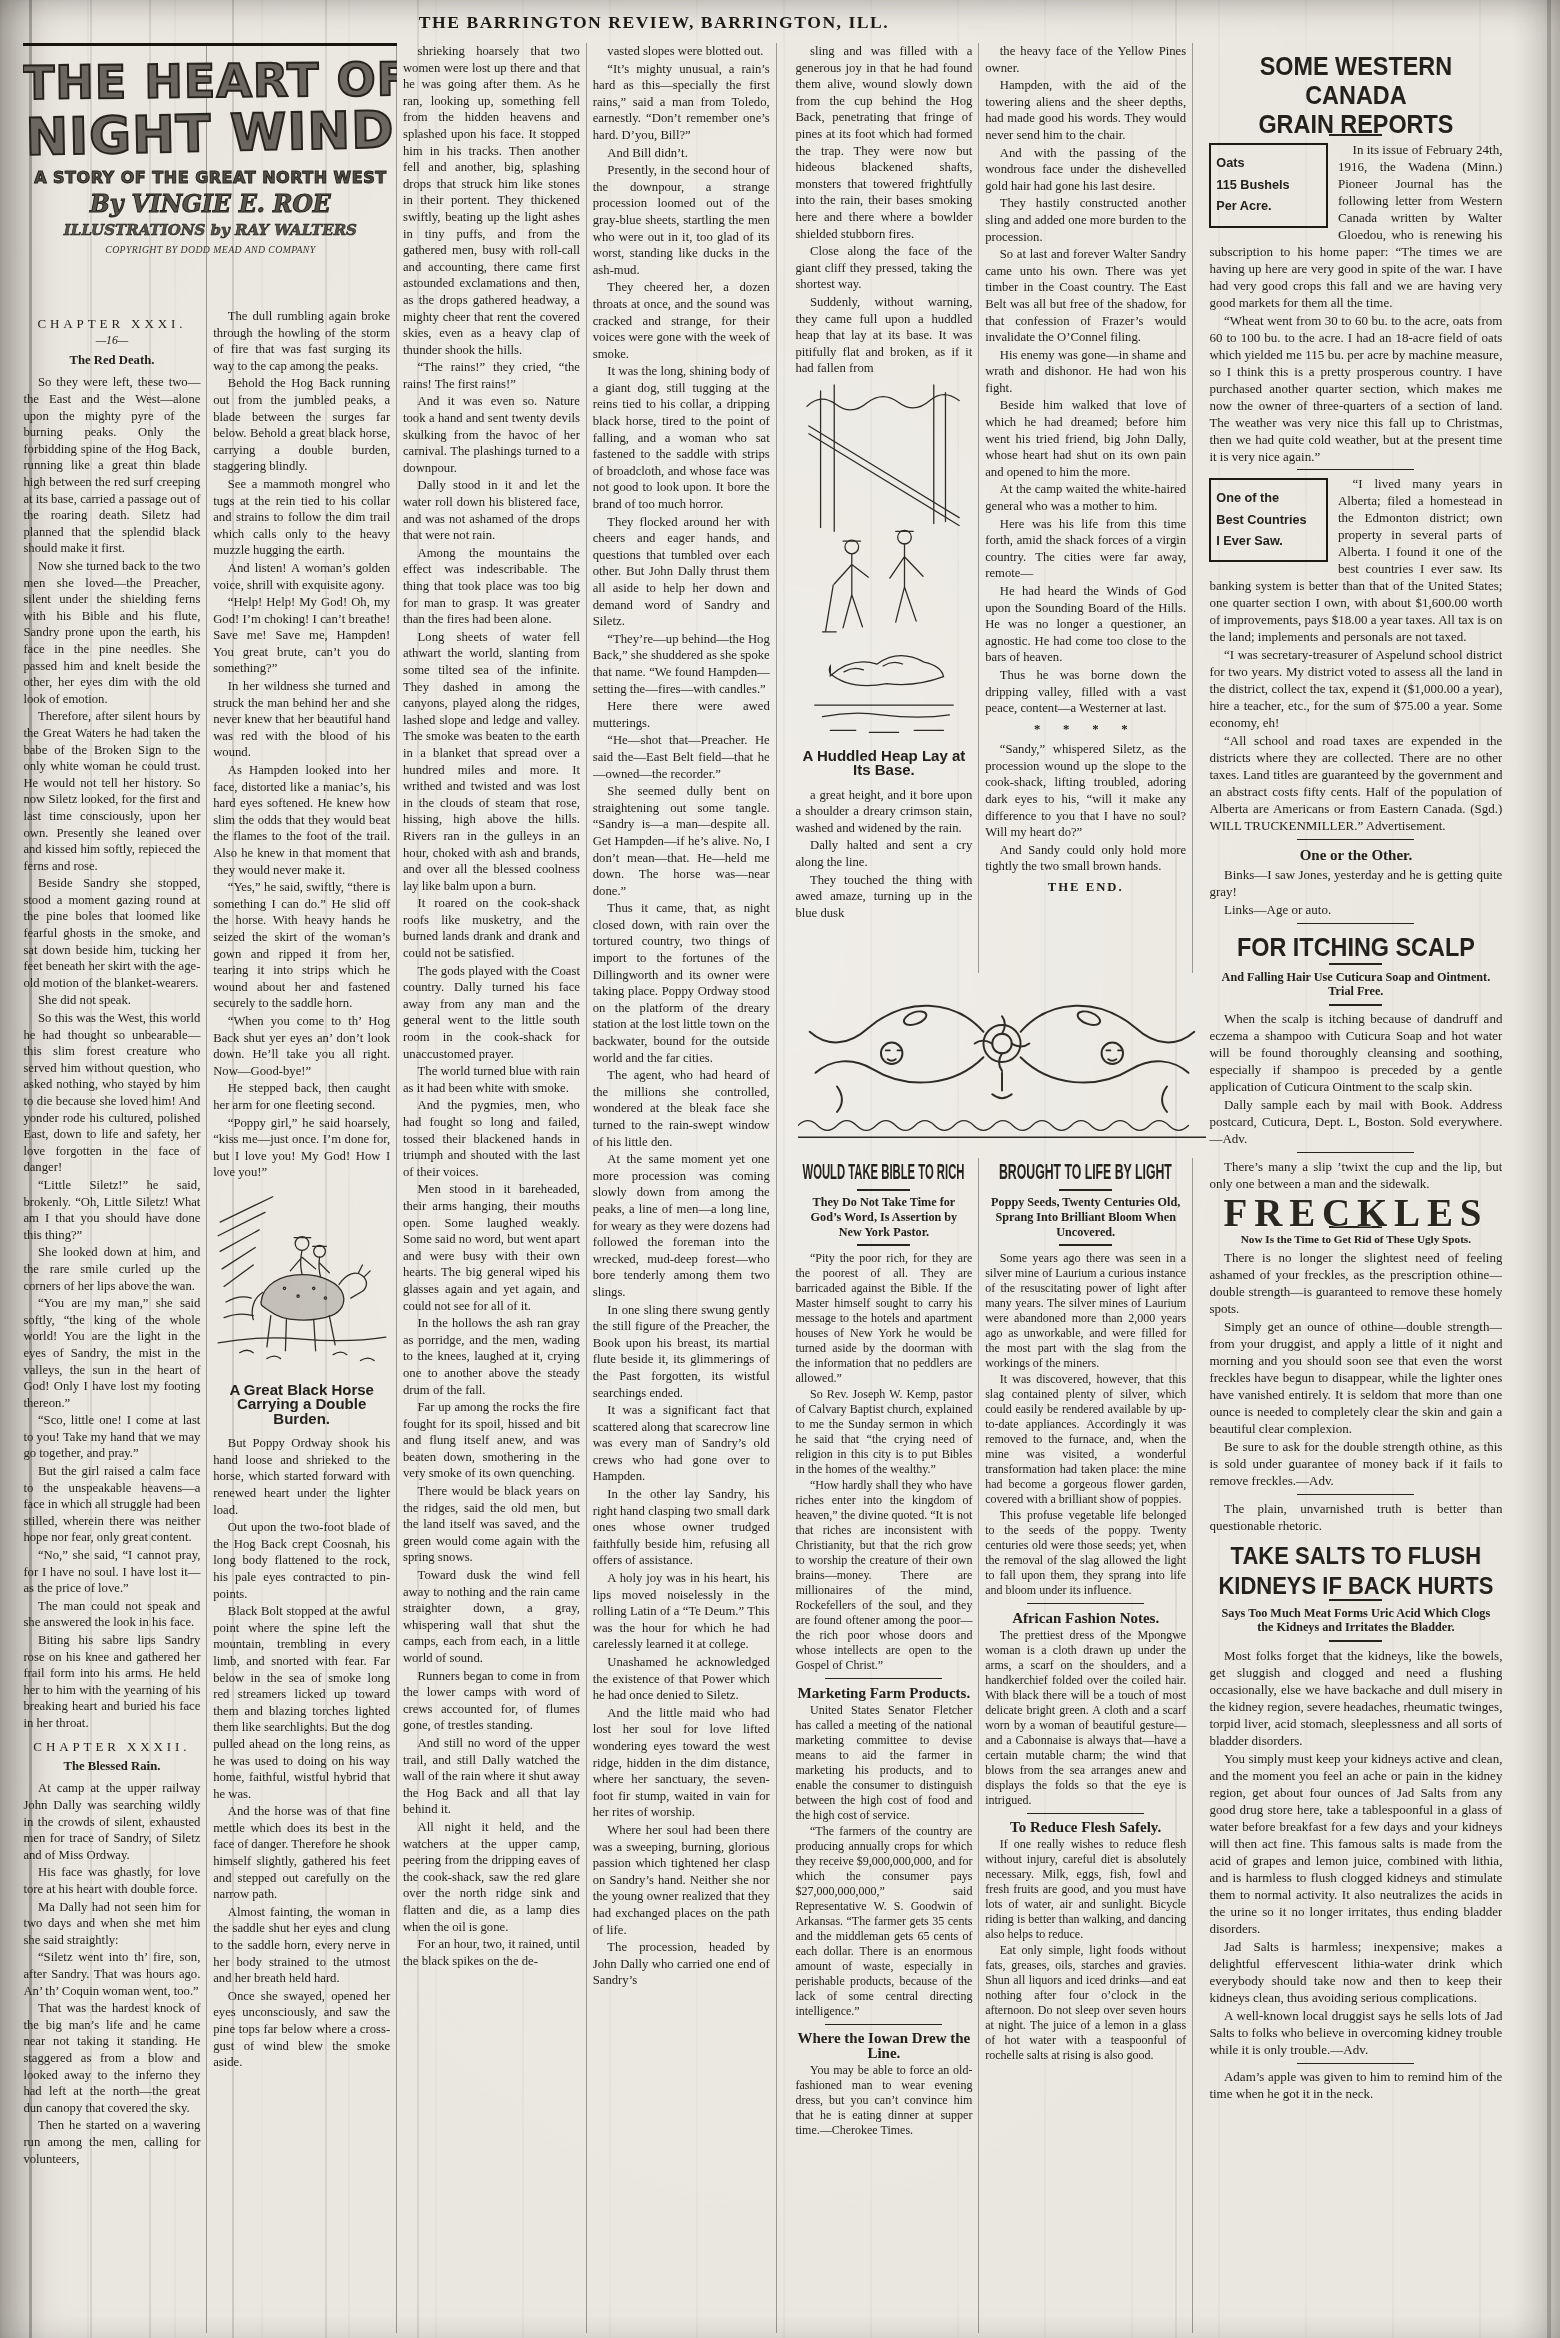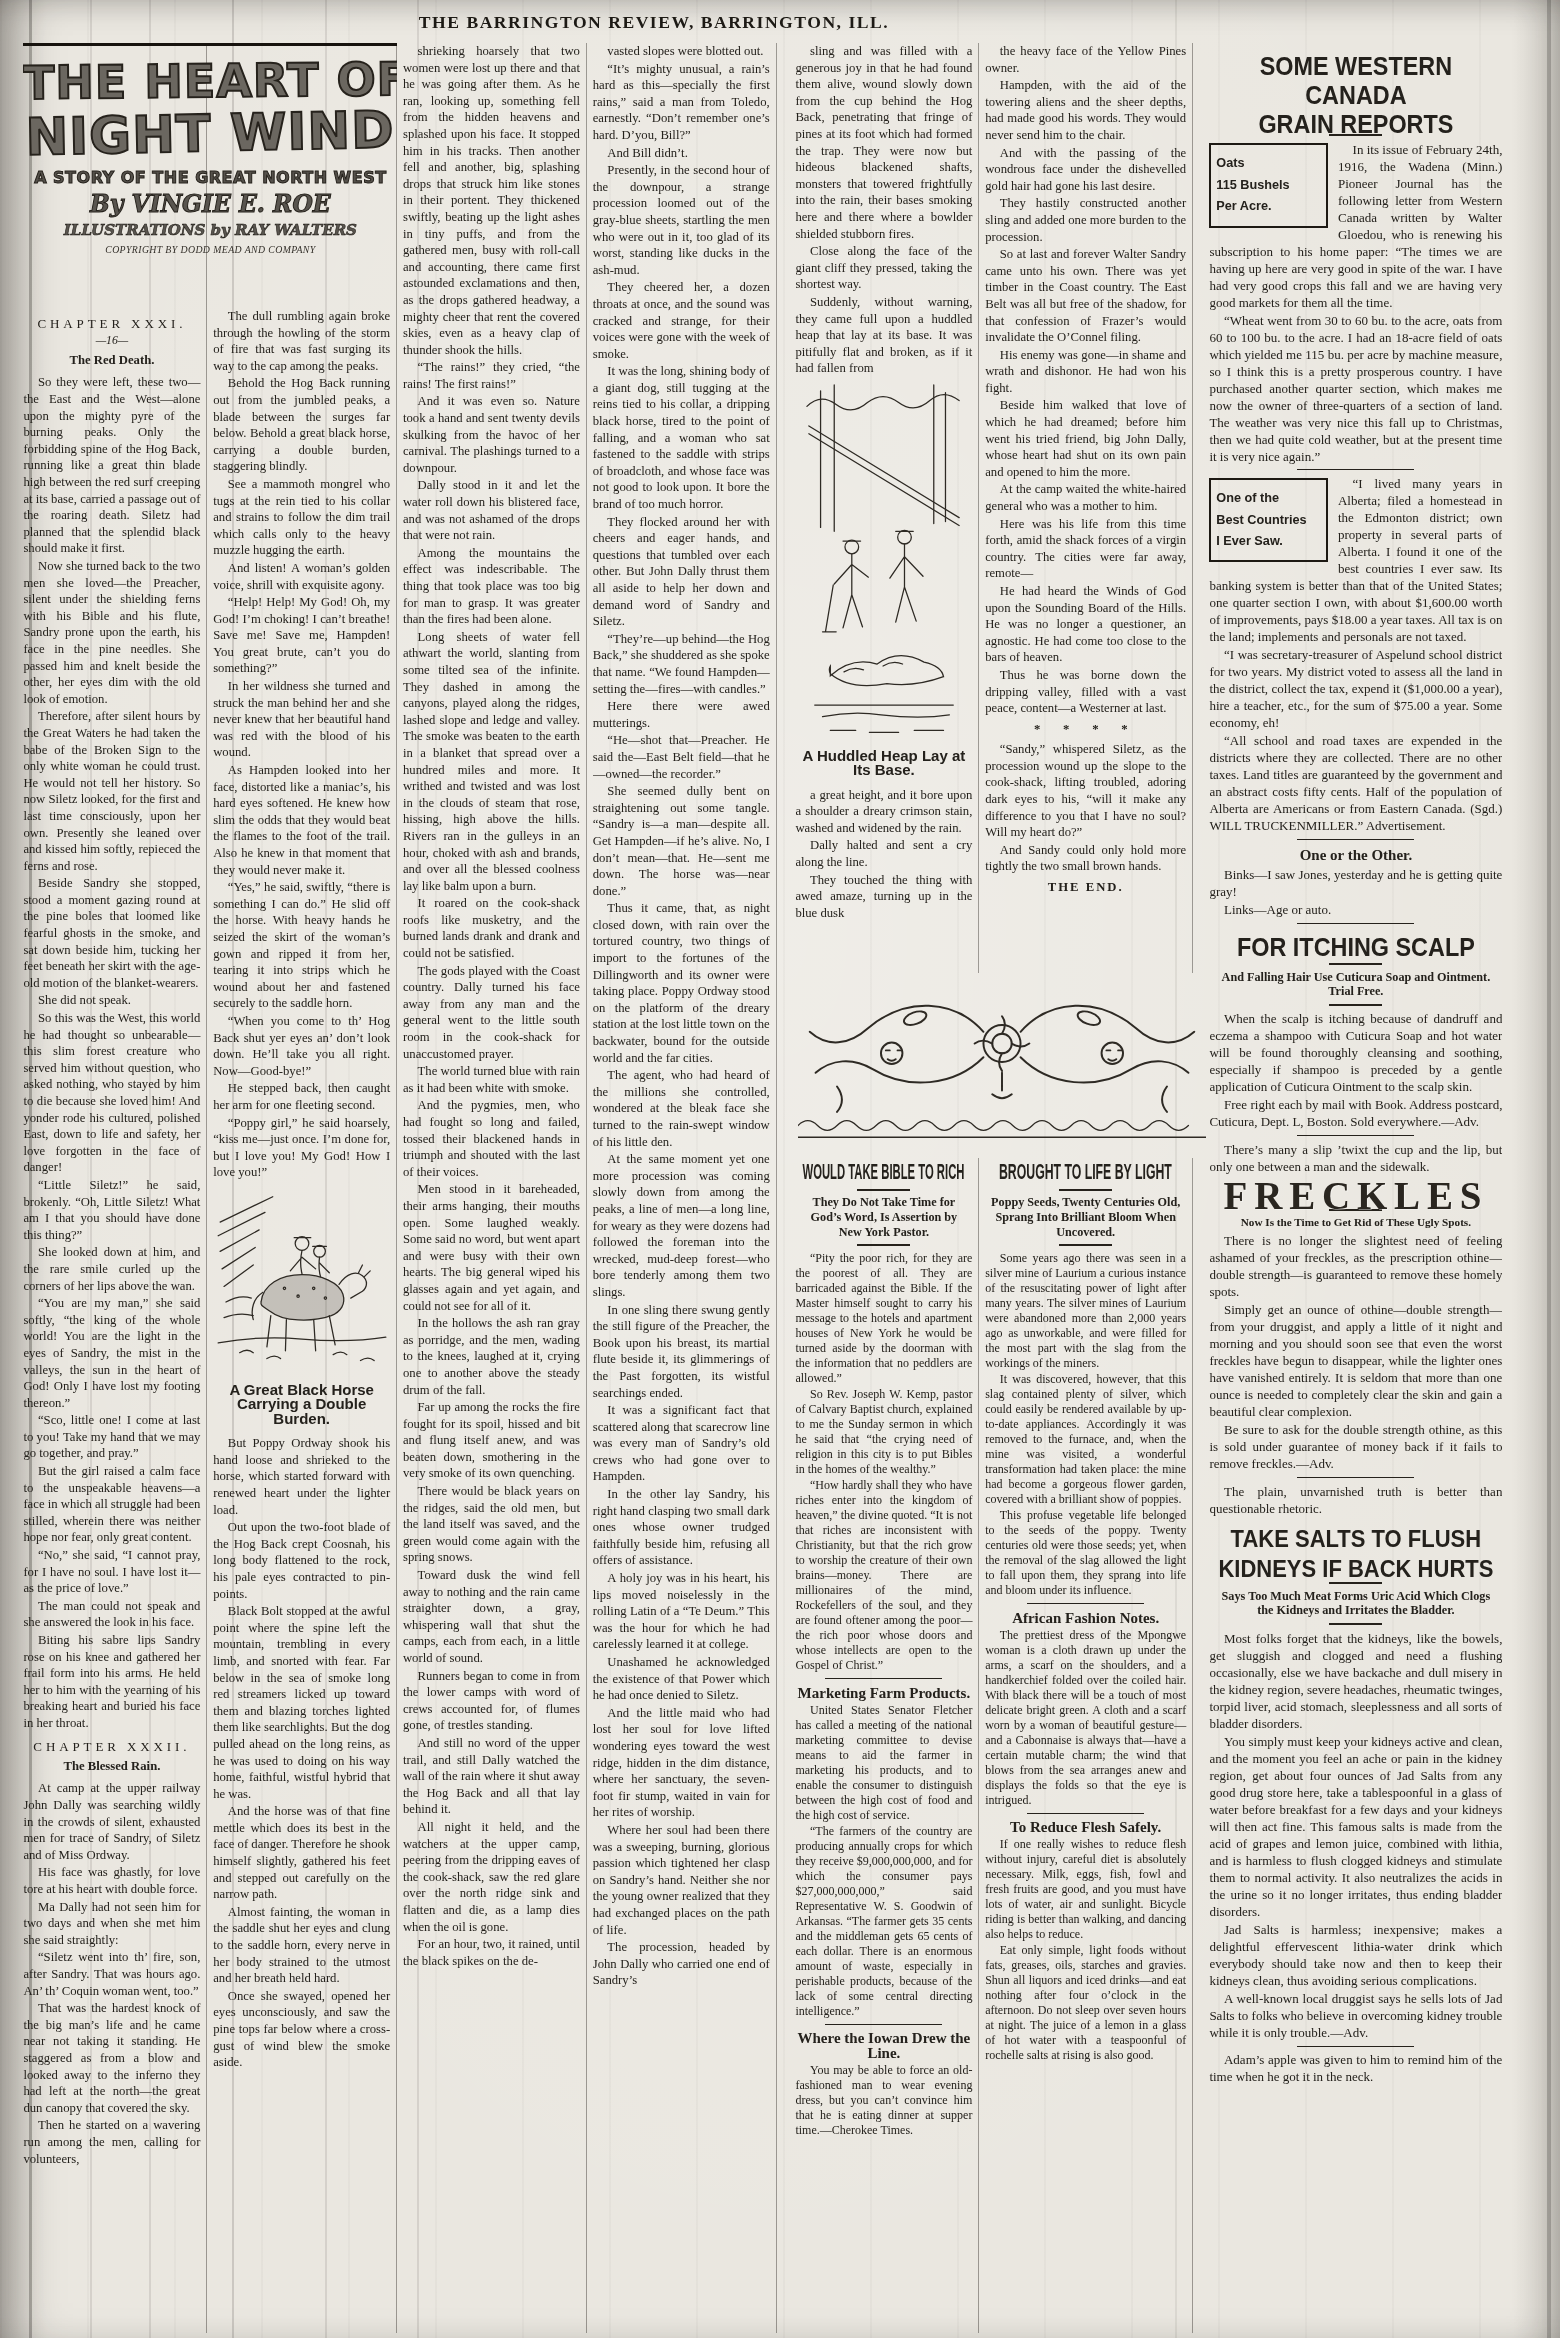--- a/index.html
+++ b/index.html
@@ -227,21 +227,21 @@
             <p class="para">vasted slopes were blotted out.</p>
             <p class="para">“It’s mighty unusual, a rain’s hard as this—specially the first rains,” said a man from Toledo, earnestly. “Don’t remember one’s hard. D’you, Bill?”</p>
             <p class="para">And Bill didn’t.</p>
             <p class="para">Presently, in the second hour of the downpour, a strange procession loomed out of the gray-blue sheets, startling the men who were out in it, too glad of its worst, standing like ducks in the ash-mud.</p>
             <p class="para">They cheered her, a dozen throats at once, and the sound was cracked and strange, for their voices were gone with the week of smoke.</p>
             <p class="para">It was the long, shining body of a giant dog, still tugging at the reins tied to his collar, a dripping black horse, tired to the point of falling, and a woman who sat fastened to the saddle with strips of broadcloth, and whose face was not good to look upon. It bore the brand of too much horror.</p>
             <p class="para">They flocked around her with cheers and eager hands, and questions that tumbled over each other. But John Dally thrust them all aside to help her down and demand word of Sandry and Siletz.</p>
             <p class="para">“They’re—up behind—the Hog Back,” she shuddered as she spoke that name. “We found Hampden—setting the—fires—with candles.”</p>
             <p class="para">Here there were awed mutterings.</p>
             <p class="para">“He—shot that—Preacher. He said the—East Belt field—that he—owned—the recorder.”</p>
-            <p class="para">She seemed dully bent on straightening out some tangle. “Sandry is—a man—despite all. Get Hampden—if he’s alive. No, I don’t mean—that. He—sent me down. The horse was—near done.”</p>
+            <p class="para">She seemed dully bent on straightening out some tangle. “Sandry is—a man—despite all. Get Hampden—if he’s alive. No, I don’t mean—that. He—held me down. The horse was—near done.”</p>
             <p class="para">Thus it came, that, as night closed down, with rain over the tortured country, two things of import to the fortunes of the Dillingworth and its owner were taking place. Poppy Ordway stood on the platform of the dreary station at the lost little town on the backwater, bound for the outside world and the far cities.</p>
             <p class="para">The agent, who had heard of the millions she controlled, wondered at the bleak face she turned to the rain-swept window of his little den.</p>
             <p class="para">At the same moment yet one more procession was coming slowly down from among the peaks, a line of men—a long line, for weary as they were dozens had followed the foreman into the wrecked, mud-deep forest—who bore tenderly among them two slings.</p>
             <p class="para">In one sling there swung gently the still figure of the Preacher, the Book upon his breast, its martial flute beside it, its glimmerings of the Past forgotten, its wistful searchings ended.</p>
             <p class="para">It was a significant fact that scattered along that scarecrow line was every man of Sandry’s old crews who had gone over to Hampden.</p>
             <p class="para">In the other lay Sandry, his right hand clasping two small dark ones whose owner trudged faithfully beside him, refusing all offers of assistance.</p>
             <p class="para">A holy joy was in his heart, his lips moved noiselessly in the rolling Latin of a “Te Deum.” This was the hour for which he had carelessly learned it at college.</p>
             <p class="para">Unashamed he acknowledged the existence of that Power which he had once denied to Siletz.</p>
             <p class="para">And the little maid who had lost her soul for love lifted wondering eyes toward the west ridge, hidden in the dim distance, where her sanctuary, the seven-foot fir stump, waited in vain for her rites of worship.</p>
             <p class="para">Where her soul had been there was a sweeping, burning, glorious passion which tightened her clasp on Sandry’s hand. Neither she nor the young owner realized that they had exchanged places on the path of life.</p>
@@ -414,21 +414,21 @@
           <p class="para">Links—Age or auto.</p>
         </div>
       <div class="hrule-w"></div>
 
       <h2 class="big-head">FOR ITCHING SCALP</h2>
       <div class="hrule"></div>
       <p class="art-subhead">And Falling Hair Use Cuticura Soap and Ointment. Trial Free.</p>
       <div class="hrule"></div>
       <div>
           <p class="para">When the scalp is itching because of dandruff and eczema a shampoo with Cuticura Soap and hot water will be found thoroughly cleansing and soothing, especially if shampoo is preceded by a gentle application of Cuticura Ointment to the scalp skin.</p>
-          <p class="para">Free right each by mail with Book. Address postcard, Cuticura, Dept. L, Boston. Sold everywhere.—Adv.</p>
+          <p class="para">Dally sample each by mail with Book. Address postcard, Cuticura, Dept. L, Boston. Sold everywhere.—Adv.</p>
         </div>
       <div class="hrule-w"></div>
       <p class="quip">There’s many a slip ’twixt the cup and the lip, but only one between a man and the sidewalk.</p>
 
       <h2 class="freckles">FRECKLES</h2>
       <div class="hrule"></div>
       <p class="f-sub">Now Is the Time to Get Rid of These Ugly Spots.</p>
       <div>
           <p class="para">There is no longer the slightest need of feeling ashamed of your freckles, as the prescription othine—double strength—is guaranteed to remove these homely spots.</p>
           <p class="para">Simply get an ounce of othine—double strength—from your druggist, and apply a little of it night and morning and you should soon see that even the worst freckles have begun to disappear, while the lighter ones have vanished entirely. It is seldom that more than one ounce is needed to completely clear the skin and gain a beautiful clear complexion.</p>

